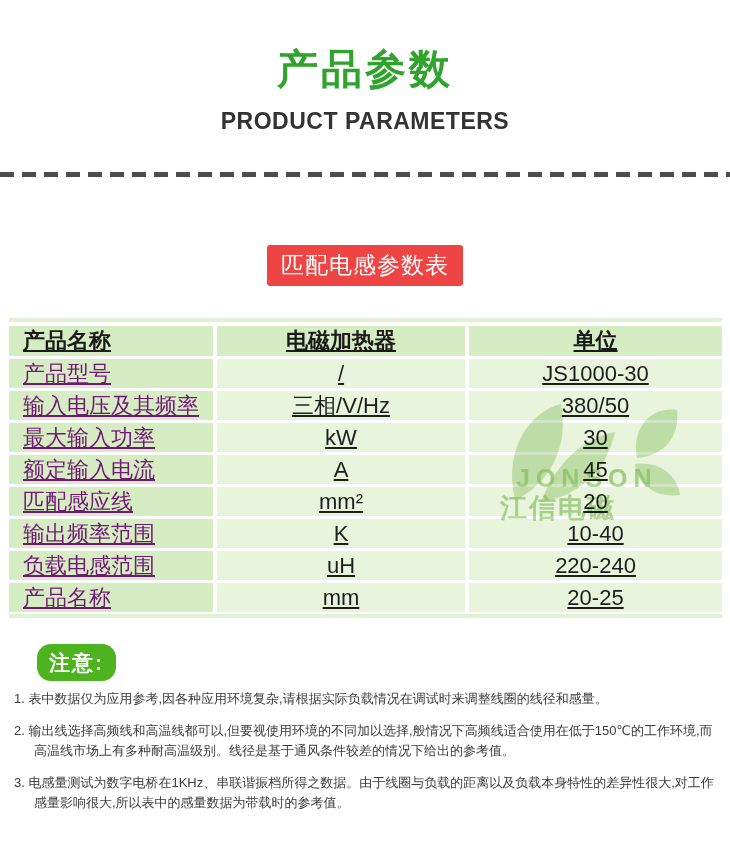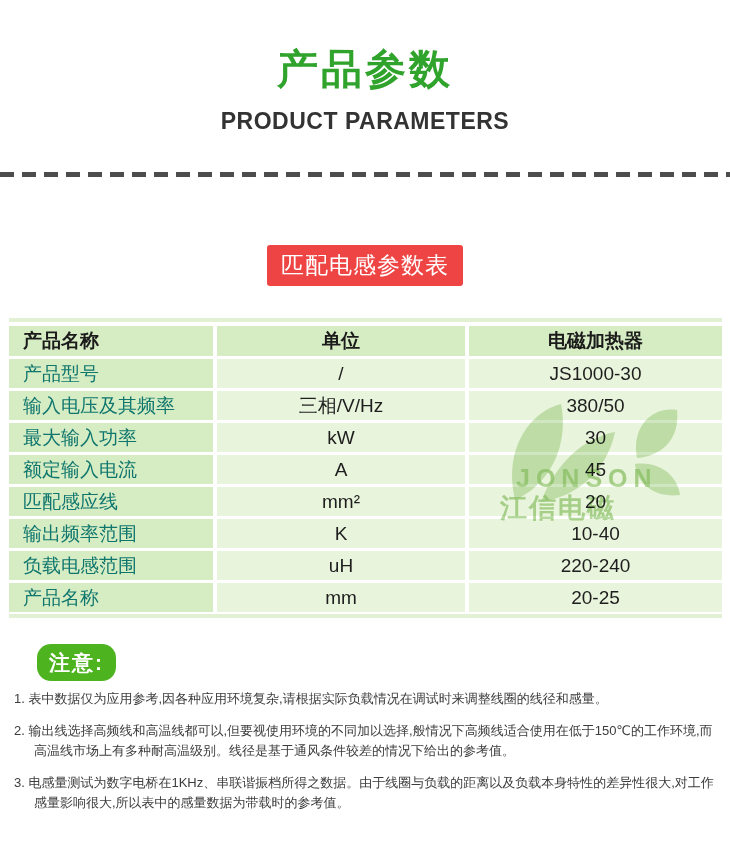--- a/index.html
+++ b/index.html
@@ -21,24 +21,24 @@
                  background:#ef4444;color:#fff;font-size:23px;line-height:1;
                  padding:9px 14px;border-radius:3px;letter-spacing:1px;}
 
   
   .table-strip{position:absolute;left:9px;width:713px;height:4px;background:#e2f0d4;}
   .strip-top{top:318px;}
   .strip-bottom{top:614px;}
   .param-table{position:absolute;left:9px;top:326px;display:grid;
                grid-template-columns:204px 248px 253px;column-gap:4px;row-gap:3px;z-index:1;}
   .cell{display:flex;align-items:center;justify-content:center;height:29px;
-        background:#e9f4dc;color:#1e1e1e;font-size:19px;}
+        background:#e9f4dc;color:#1e1e1e;font-size:22px;text-decoration:underline;}
   .hc{height:30px;font-weight:700;background:#d6ecc3;color:#1b1b1b;}
   .c1{justify-content:flex-start;padding-left:14px;background:#d6ecc3;}
-  .dc.c1{color:#0f766e;}
+  .dc.c1{color:#701a75;}
 
   
   .watermark{position:absolute;left:430px;top:402px;width:292px;height:215px;z-index:2;
              pointer-events:none;mix-blend-mode:multiply;}
   .wm-leaves{position:absolute;top:0;left:55px;}
   .wm-en{position:absolute;top:62px;left:86px;font-size:25px;font-weight:700;
          letter-spacing:6px;color:rgba(150,200,115,0.75);white-space:nowrap;}
   .wm-cn{position:absolute;top:88px;left:70px;font-size:27px;font-weight:700;
          letter-spacing:2px;color:rgba(150,200,115,0.7);white-space:nowrap;}
 
@@ -59,22 +59,22 @@
   <div class="subtitle">PRODUCT PARAMETERS</div>
 
   <div class="divider"></div>
 
   <div class="section-badge">匹配电感参数表</div>
 
   <div class="table-strip strip-top"></div>
 
   <div class="param-table">
     <div class="cell hc c1">产品名称</div>
+    <div class="cell hc">电磁加热器</div>
     <div class="cell hc">单位</div>
-    <div class="cell hc">电磁加热器</div>
 
     <div class="cell dc c1">产品型号</div>
     <div class="cell dc">/</div>
     <div class="cell dc">JS1000-30</div>
 
     <div class="cell dc c1">输入电压及其频率</div>
     <div class="cell dc">三相/V/Hz</div>
     <div class="cell dc">380/50</div>
 
     <div class="cell dc c1">最大输入功率</div>

